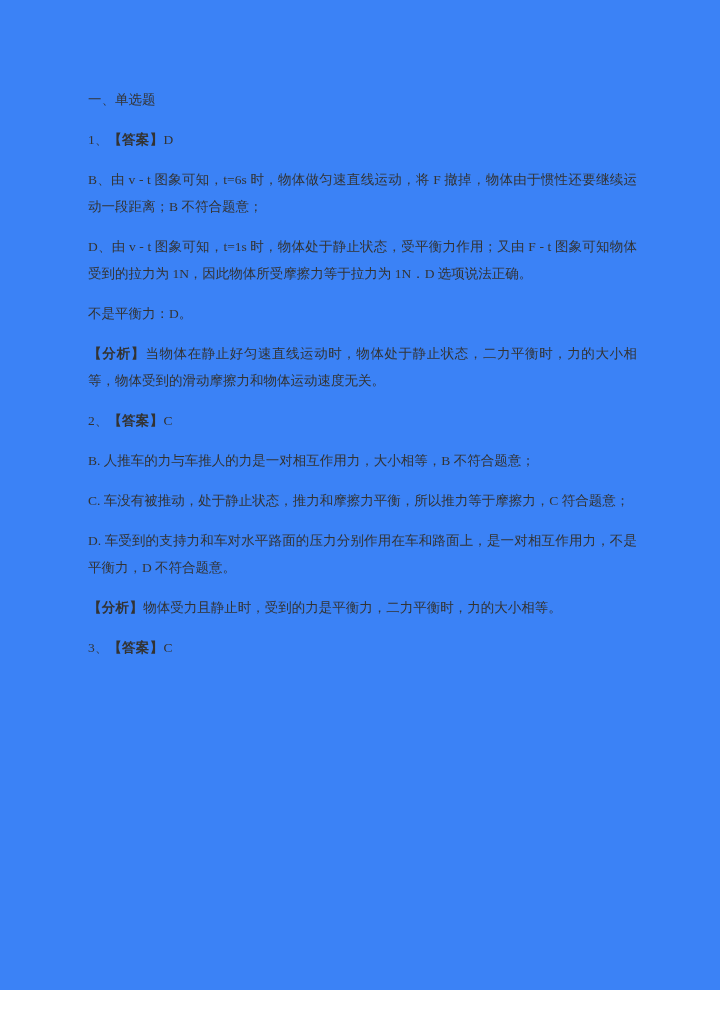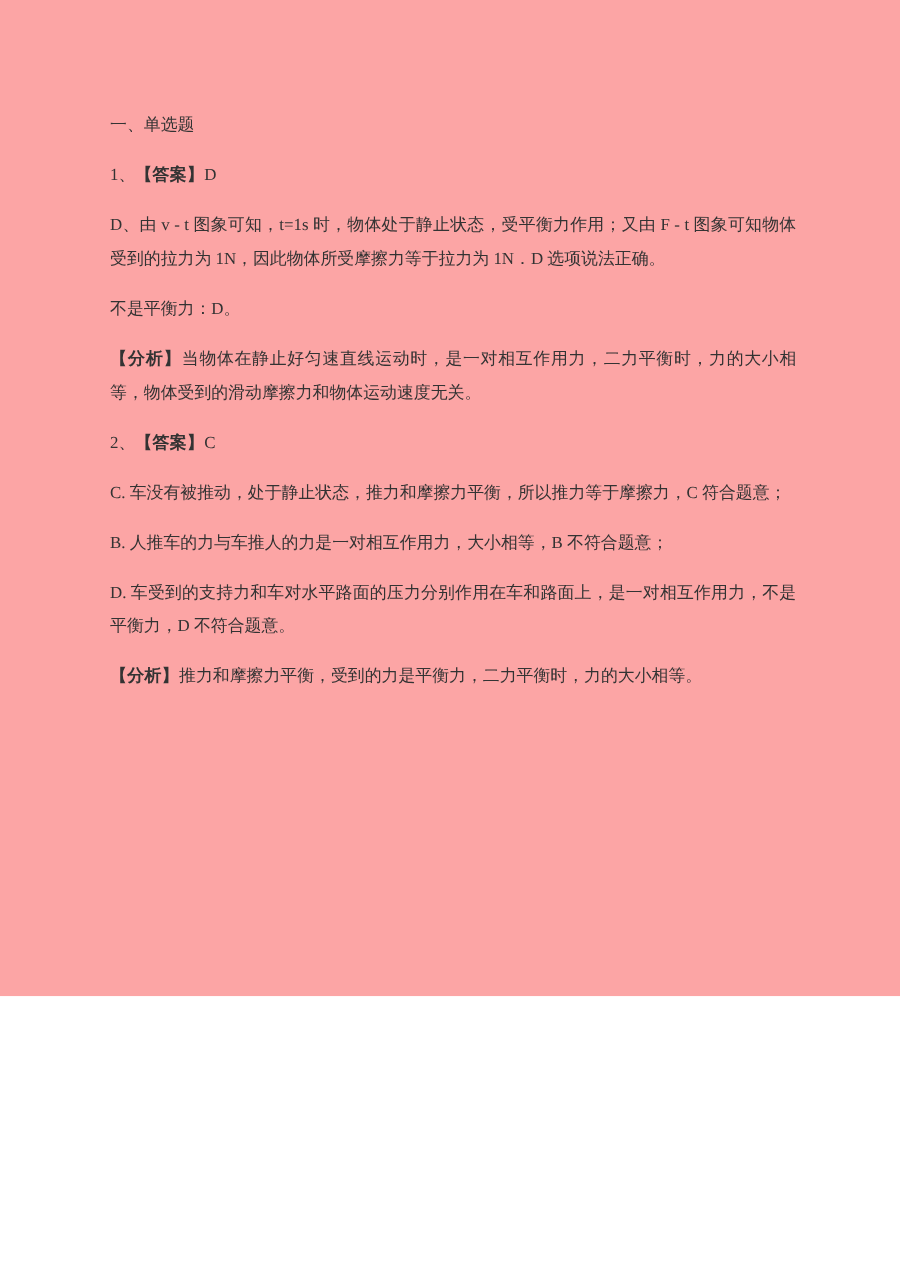--- a/index.html
+++ b/index.html
@@ -1,20 +1,20 @@
 <!DOCTYPE html>
 <html><head>
 <meta charset="utf-8">
 <style>
   html, body { margin: 0; padding: 0; background: #ffffff; }
   .page {
     position: relative;
     width: 720px;
-    height: 797px;
-    background: #fca5a5;
+    height: 990px;
+    background: #3b82f6;
     overflow: hidden;
     font-family: "Liberation Serif", "DejaVu Serif", serif;
     color: #333333;
   }
   .content {
     position: absolute;
     left: 88px;
     top: 86px;
     width: 549px;
   }
@@ -35,27 +35,29 @@
 </head>
 <body>
 
 <div class="page">
   <div class="content">
 
     <p>一、单选题</p>
 
     <p class="answer-line"><span>1、</span><span class="tag">【答案】</span><span>D</span></p>
 
+    <p><span class="tag"></span><span>B、由 v - t 图象可知，t=6s 时，物体做匀速直线运动，将 F 撤掉，物体由于惯性还要继续运动一段距离；B 不符合题意；</span></p>
     <p><span class="tag"></span><span>D、由 v - t 图象可知，t=1s 时，物体处于静止状态，受平衡力作用；又由 F - t 图象可知物体受到的拉力为 1N，因此物体所受摩擦力等于拉力为 1N．D 选项说法正确。</span></p>
     <p><span class="tag"></span><span>不是平衡力：D。</span></p>
-    <p><span class="tag">【分析】</span><span>当物体在静止好匀速直线运动时，是一对相互作用力，二力平衡时，力的大小相等，物体受到的滑动摩擦力和物体运动速度无关。</span></p>
+    <p><span class="tag">【分析】</span><span>当物体在静止好匀速直线运动时，物体处于静止状态，二力平衡时，力的大小相等，物体受到的滑动摩擦力和物体运动速度无关。</span></p>
 
     <p class="answer-line"><span>2、</span><span class="tag">【答案】</span><span>C</span></p>
 
+    <p><span class="tag"></span><span>B. 人推车的力与车推人的力是一对相互作用力，大小相等，B 不符合题意；</span></p>
     <p><span class="tag"></span><span>C. 车没有被推动，处于静止状态，推力和摩擦力平衡，所以推力等于摩擦力，C 符合题意；</span></p>
-    <p><span class="tag"></span><span>B. 人推车的力与车推人的力是一对相互作用力，大小相等，B 不符合题意；</span></p>
     <p><span class="tag"></span><span>D. 车受到的支持力和车对水平路面的压力分别作用在车和路面上，是一对相互作用力，不是平衡力，D 不符合题意。</span></p>
-    <p><span class="tag">【分析】</span><span>推力和摩擦力平衡，受到的力是平衡力，二力平衡时，力的大小相等。</span></p>
+    <p><span class="tag">【分析】</span><span>物体受力且静止时，受到的力是平衡力，二力平衡时，力的大小相等。</span></p>
 
+    <p class="answer-line"><span>3、</span><span class="tag">【答案】</span><span>C</span></p>
 
 
   </div>
 </div>
 
 </body></html>

